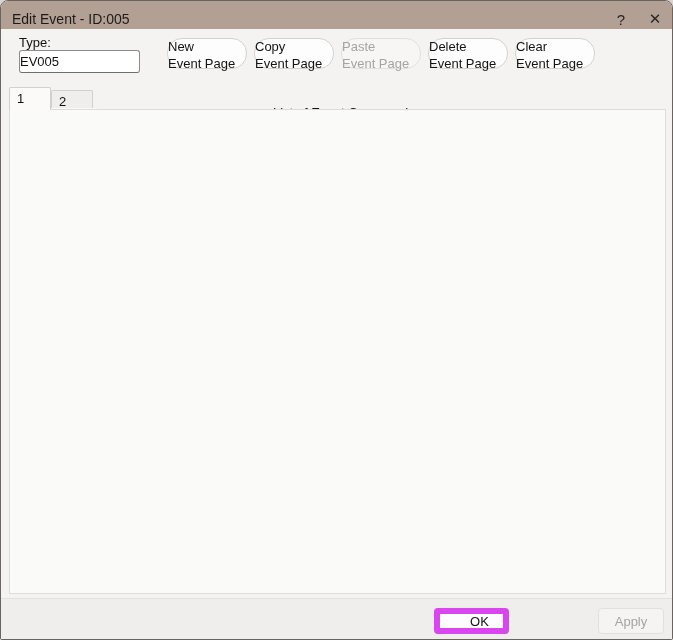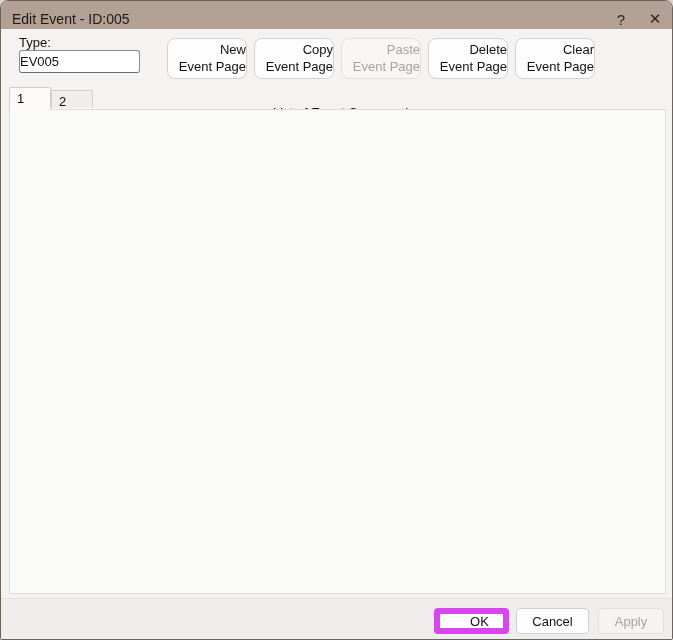--- a/index.html
+++ b/index.html
@@ -21,23 +21,23 @@
   .body { position:absolute; left:0; top:28px; right:0; bottom:0; background:#f5f3f1; }
   .abs { position:absolute; }
   .label { font-size:13px; color:#111; white-space:nowrap; }
   .gray-label { color:#9d9b99; }
   .text-input {
     position:absolute; border:1px solid #8f8d8b; border-bottom-color:#6f6d6b;
     border-radius:3px; background:#fff; font-size:13px; color:#111;
     padding:0 0; font-family:"Liberation Sans",sans-serif;
   }
   .pagebtn {
-    position:absolute; width:80px; height:41px; border:1px solid #d4d2d0;
-    border-radius:8px; background:#fdfdfd; font-size:13px; color:#131313;
-    white-space:pre-line; text-align:right; line-height:1.3;
+    position:absolute; width:80px; height:31px; border:1px solid #d4d2d0;
+    border-radius:15px; background:#fdfdfd; font-size:13px; color:#131313;
+    white-space:pre-line; text-align:left; line-height:1.3;
     font-family:"Liberation Sans",sans-serif;
   }
   .pagebtn.disabled { color:#a6a4a2; background:#f7f6f5; border-color:#e2e0de; }
   .tab {
     position:absolute; border:1px solid #d2d0ce; border-bottom:none;
     background:#f0eeec; font-size:13px; color:#111; text-align:left;
     padding:3px 0 0 7px; border-radius:2px 2px 0 0;
   }
   .tab.selected { background:#fbfaf9; z-index:3; }
   .tabpage {
@@ -253,17 +253,16 @@
         <span>@&gt;</span><span class="red">Control Self Switch: A =ON</span>
       </div>
       <div class="li-row">
         <span>@&gt;</span><span></span>
       </div>
     </div>
 
     <div class="footer-bg" style="top:570px;"></div>
     <div class="divider" style="top:569px;"></div>
     <button class="btn primary" style="left:433px; top:579px; width:75px;">OK</button>
-    <button class="btn" style="left:515px; top:579px; width:73px;">Cancel</button>
     <button class="btn disabled" style="left:597px; top:579px; width:66px;">Apply</button>
 
   </div>
 </div>
 
 </body></html>

